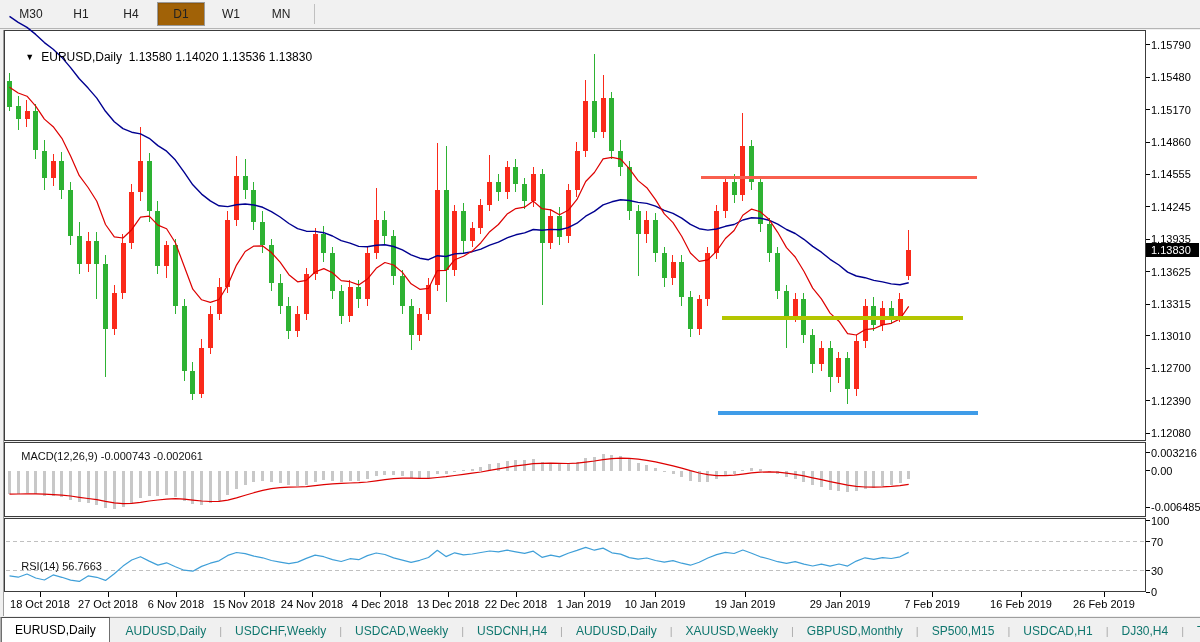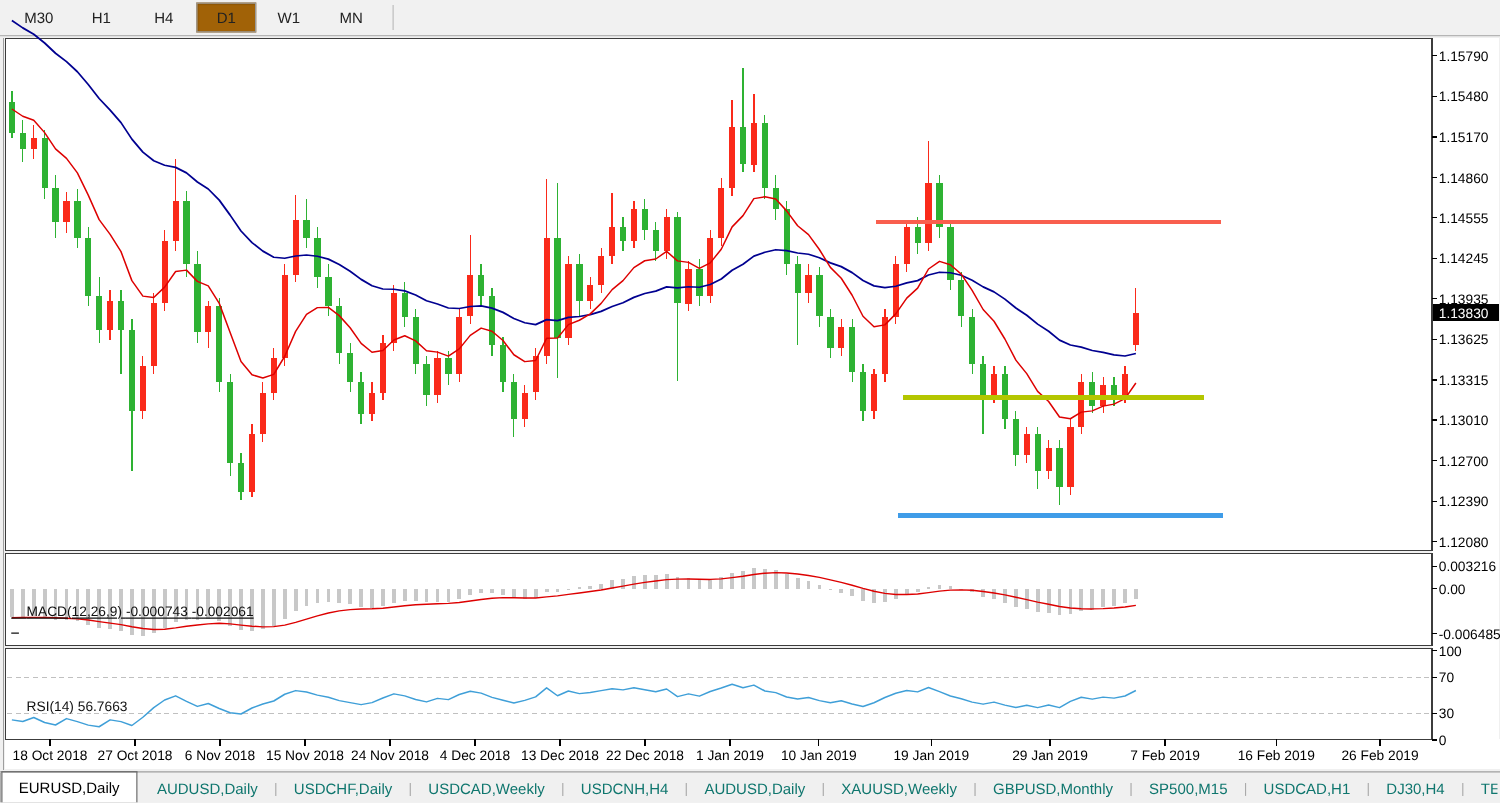--- a/index.html
+++ b/index.html
@@ -470,36 +470,39 @@
         <text x="840" y="608" fill="#000" font-size="11" text-anchor="middle" font-family="Liberation Sans, DejaVu Sans, sans-serif">29 Jan 2019</text>
         <line x1="932" y1="591.5" x2="932" y2="596.5" stroke="#000" stroke-width="1" shape-rendering="crispEdges"></line>
         <text x="932" y="608" fill="#000" font-size="11" text-anchor="middle" font-family="Liberation Sans, DejaVu Sans, sans-serif">7 Feb 2019</text>
         <line x1="1021" y1="591.5" x2="1021" y2="596.5" stroke="#000" stroke-width="1" shape-rendering="crispEdges"></line>
         <text x="1021" y="608" fill="#000" font-size="11" text-anchor="middle" font-family="Liberation Sans, DejaVu Sans, sans-serif">16 Feb 2019</text>
         <line x1="1104" y1="591.5" x2="1104" y2="596.5" stroke="#000" stroke-width="1" shape-rendering="crispEdges"></line>
         <text x="1104" y="608" fill="#000" font-size="11" text-anchor="middle" font-family="Liberation Sans, DejaVu Sans, sans-serif">26 Feb 2019</text>
       </g>
     </svg>
 
-
-  <div class="panel-label" style="left:9px;top:472px;text-decoration:underline;">
+  <div class="ovl" style="left:12px;top:36px;">
+    <span class="tri">▼</span><span>EURUSD,Daily</span><span>  </span><span>1.13580 1.14020 1.13536 1.13830</span>
+  </div>
+
+  <div class="panel-label" style="left:9px;top:438px;">
     <span>MACD(12,26,9)</span><span> </span><span>-0.000743</span><span> </span><span>-0.002061</span>
   </div>
 
   <div class="panel-label" style="left:9px;top:548px;">
     <span>RSI(14)</span><span> </span><span>56.7663</span>
   </div>
 
   <div class="tabbar">
       <div class="tab-grip"></div>
       <div class="tab active">EURUSD,Daily</div>
       <div class="tab-sep" style="visibility: hidden;">|</div>
       <div class="tab">AUDUSD,Daily</div>
       <div class="tab-sep">|</div>
-      <div class="tab">USDCHF,Daily</div>
+      <div class="tab">USDCHF,Weekly</div>
       <div class="tab-sep">|</div>
       <div class="tab">USDCAD,Weekly</div>
       <div class="tab-sep">|</div>
       <div class="tab">USDCNH,H4</div>
       <div class="tab-sep">|</div>
       <div class="tab">AUDUSD,Daily</div>
       <div class="tab-sep">|</div>
       <div class="tab">XAUUSD,Weekly</div>
       <div class="tab-sep">|</div>
       <div class="tab">GBPUSD,Monthly</div>

